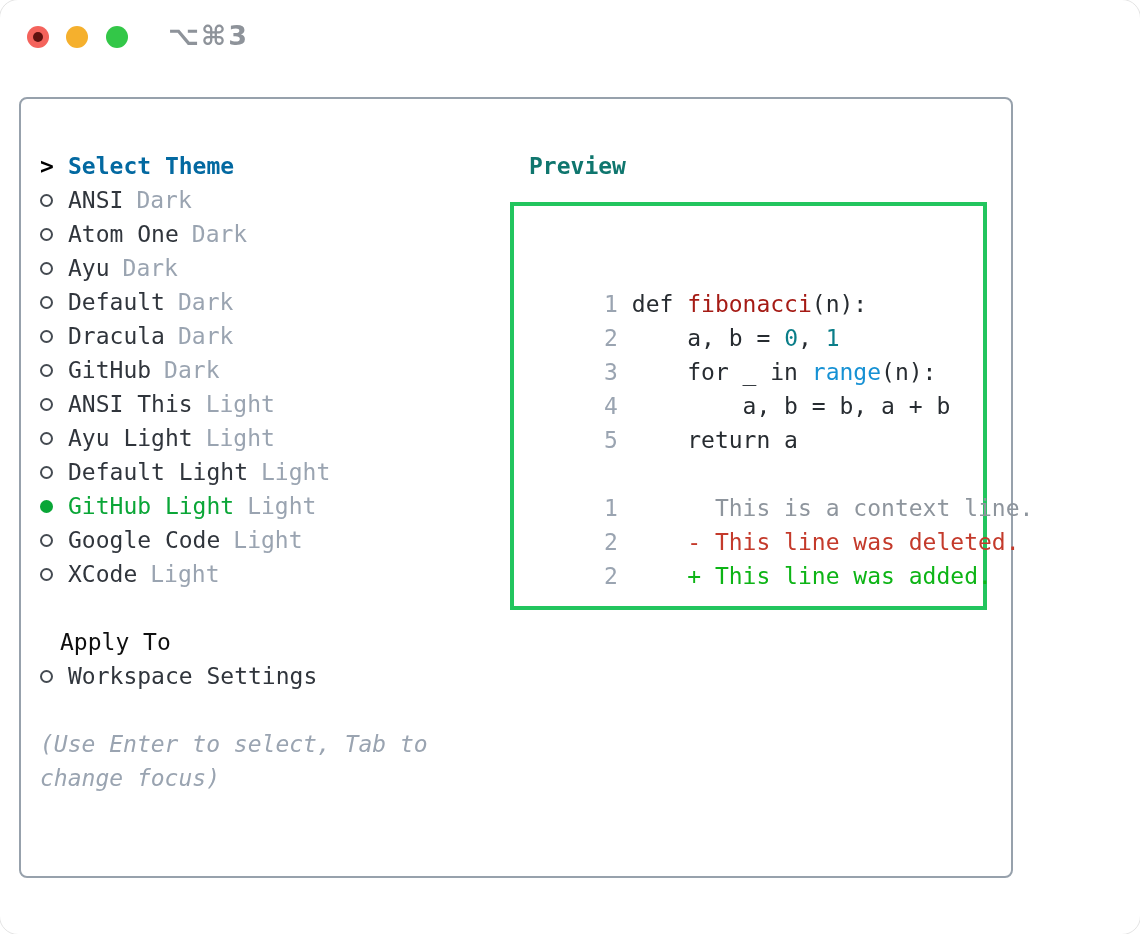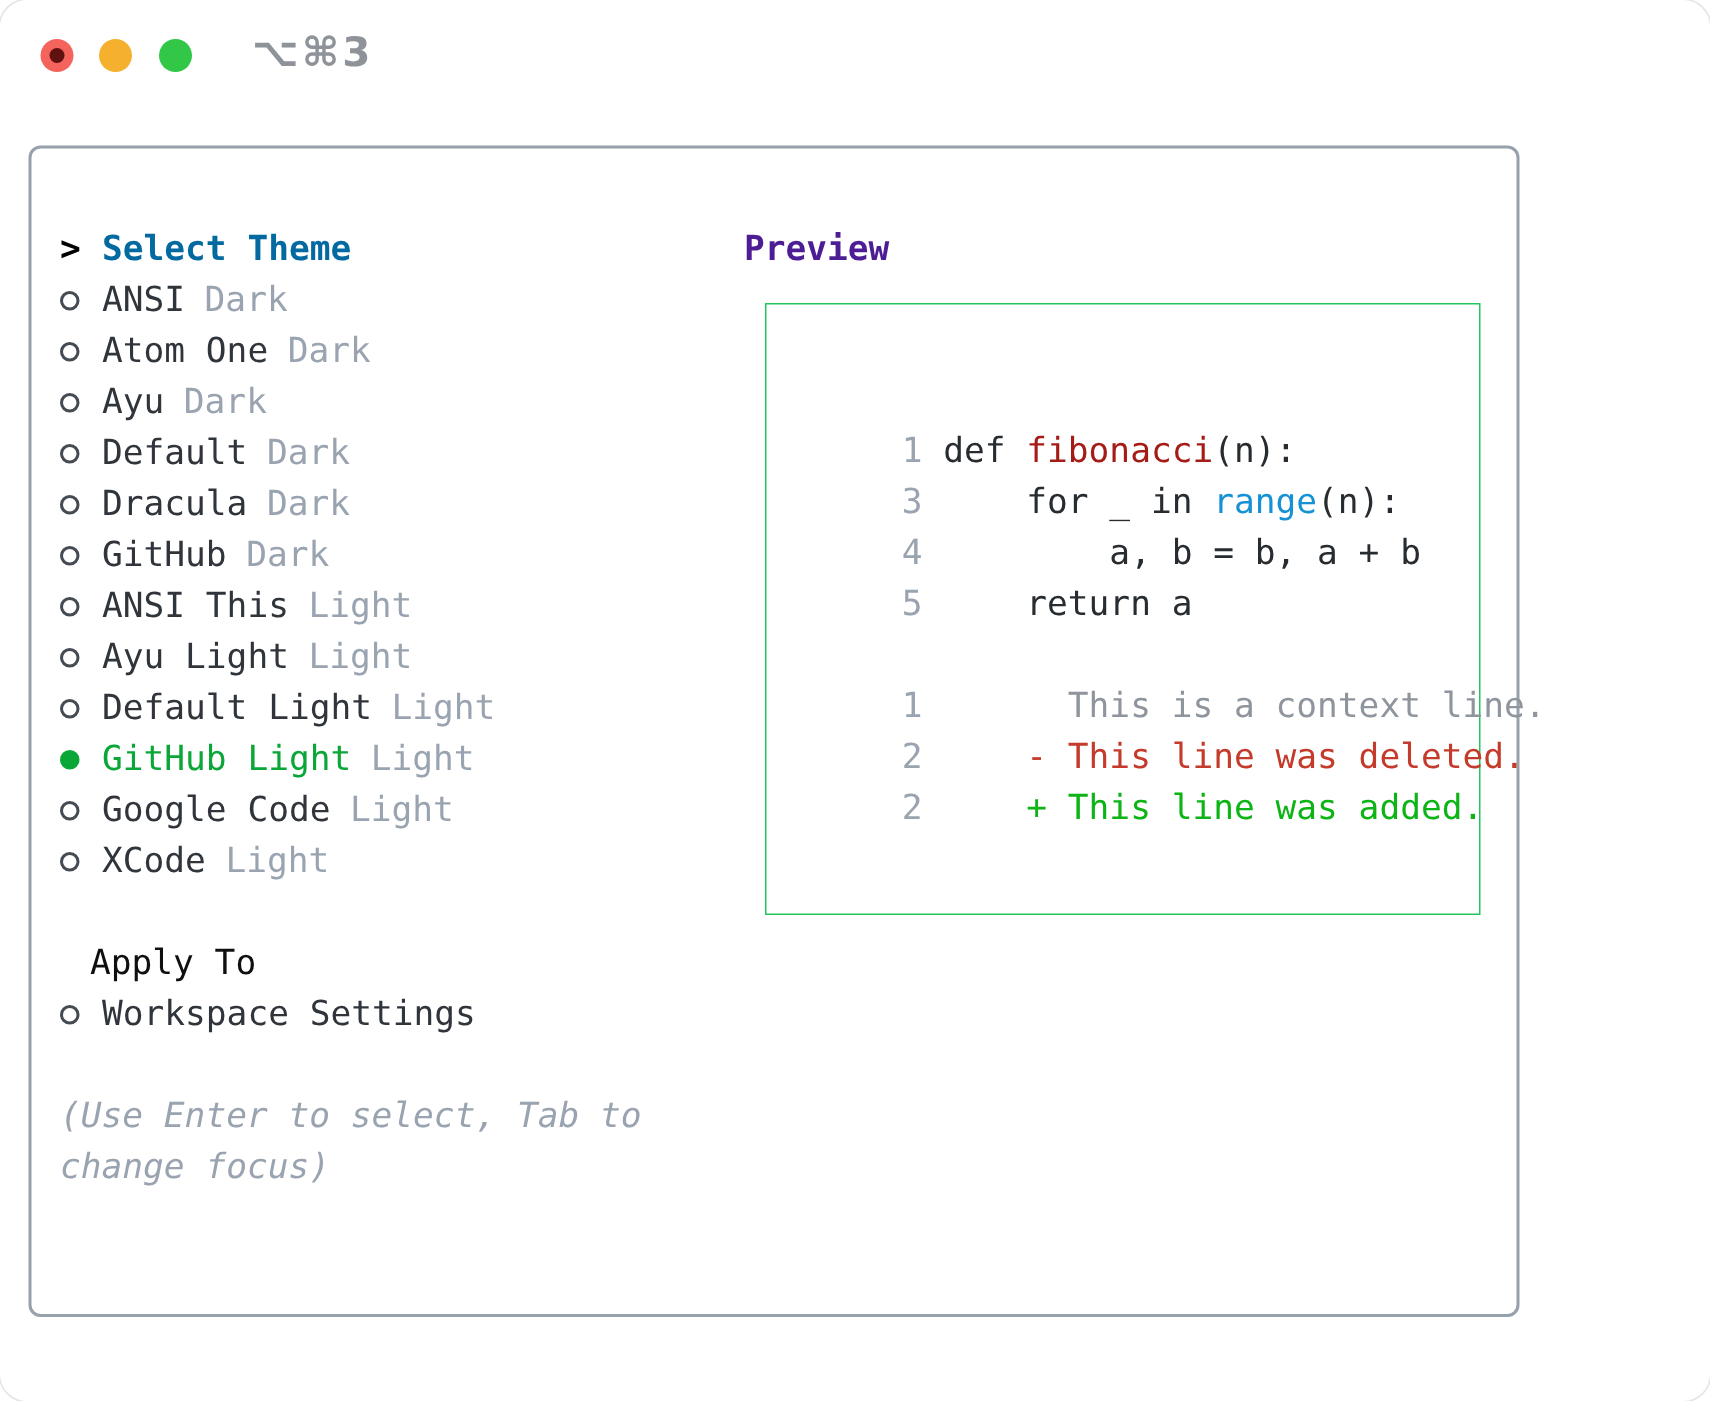--- a/index.html
+++ b/index.html
@@ -35,24 +35,24 @@
   .cursor-glyph { font-weight:bold; color:#000; font-size:23px; }
   .list-header { font-weight:bold; color:#0369a1; }
   .theme-name {}
   .row.selected .theme-name, .row.selected .apply-label { color:#0aa637; }
   .variant { color:#9aa4b1; padding-left:13px;text-align:center; }
   .apply-header { color:#0f0f0f; margin-left:20px; }
   .spacer { height:34px; }
   .hint { color:#9aa4b1; width:416px; white-space:normal;font-style:italic; }
 
   
-  .preview-title { position:absolute; left:475px; top:50px; font-size:23px; line-height:34px;
-                   font-weight:bold; color:#4c1d95; }
+  .preview-title { position:absolute; left:508px; top:50px; font-size:23px; line-height:34px;
+                   font-weight:bold; color:#0f766e; }
   .preview-box { position:absolute; left:489px; top:103px; width:477px; height:408px;
-                 border:1px solid #22c55e; background:#ffffff; padding:47px 0 0 7px; }
+                 border:4px solid #22c55e; background:#ffffff; padding:47px 0 0 7px; }
   .code-line { font-size:23px; line-height:34px; white-space:pre; height:34px; }
   .seg-num     { color:#9aa4b1; }
   .seg-code    { color:#272c31; }
   .seg-func    { color:#a51b15; }
   .seg-lit     { color:#0b7e89; }
   .seg-builtin { color:#1691d4; }
   .seg-ctx     { color:#8e959d; }
   .seg-del     { color:#c43a2b; }
   .seg-add     { color:#0db416; }
 </style>
@@ -150,20 +150,23 @@
     <div class="hint">(Use Enter to select, Tab to change focus)</div>
   </div>
 
   <div class="preview-title">Preview</div>
 
   <div class="preview-box">
     <div class="code-line">
       <span class="seg-num">1 </span><span class="seg-code">def </span><span class="seg-func">fibonacci</span><span class="seg-code">(n):</span>
     </div>
     <div class="code-line">
+      <span class="seg-num">2 </span><span class="seg-code">    a, b = </span><span class="seg-lit">0</span><span class="seg-code">, </span><span class="seg-lit">1</span>
+    </div>
+    <div class="code-line">
       <span class="seg-num">3 </span><span class="seg-code">    for _ in </span><span class="seg-builtin">range</span><span class="seg-code">(n):</span>
     </div>
     <div class="code-line">
       <span class="seg-num">4 </span><span class="seg-code">        a, b = b, a + b</span>
     </div>
     <div class="code-line">
       <span class="seg-num">5 </span><span class="seg-code">    return a</span>
     </div>
     <div class="code-line"></div>
     <div class="code-line">

